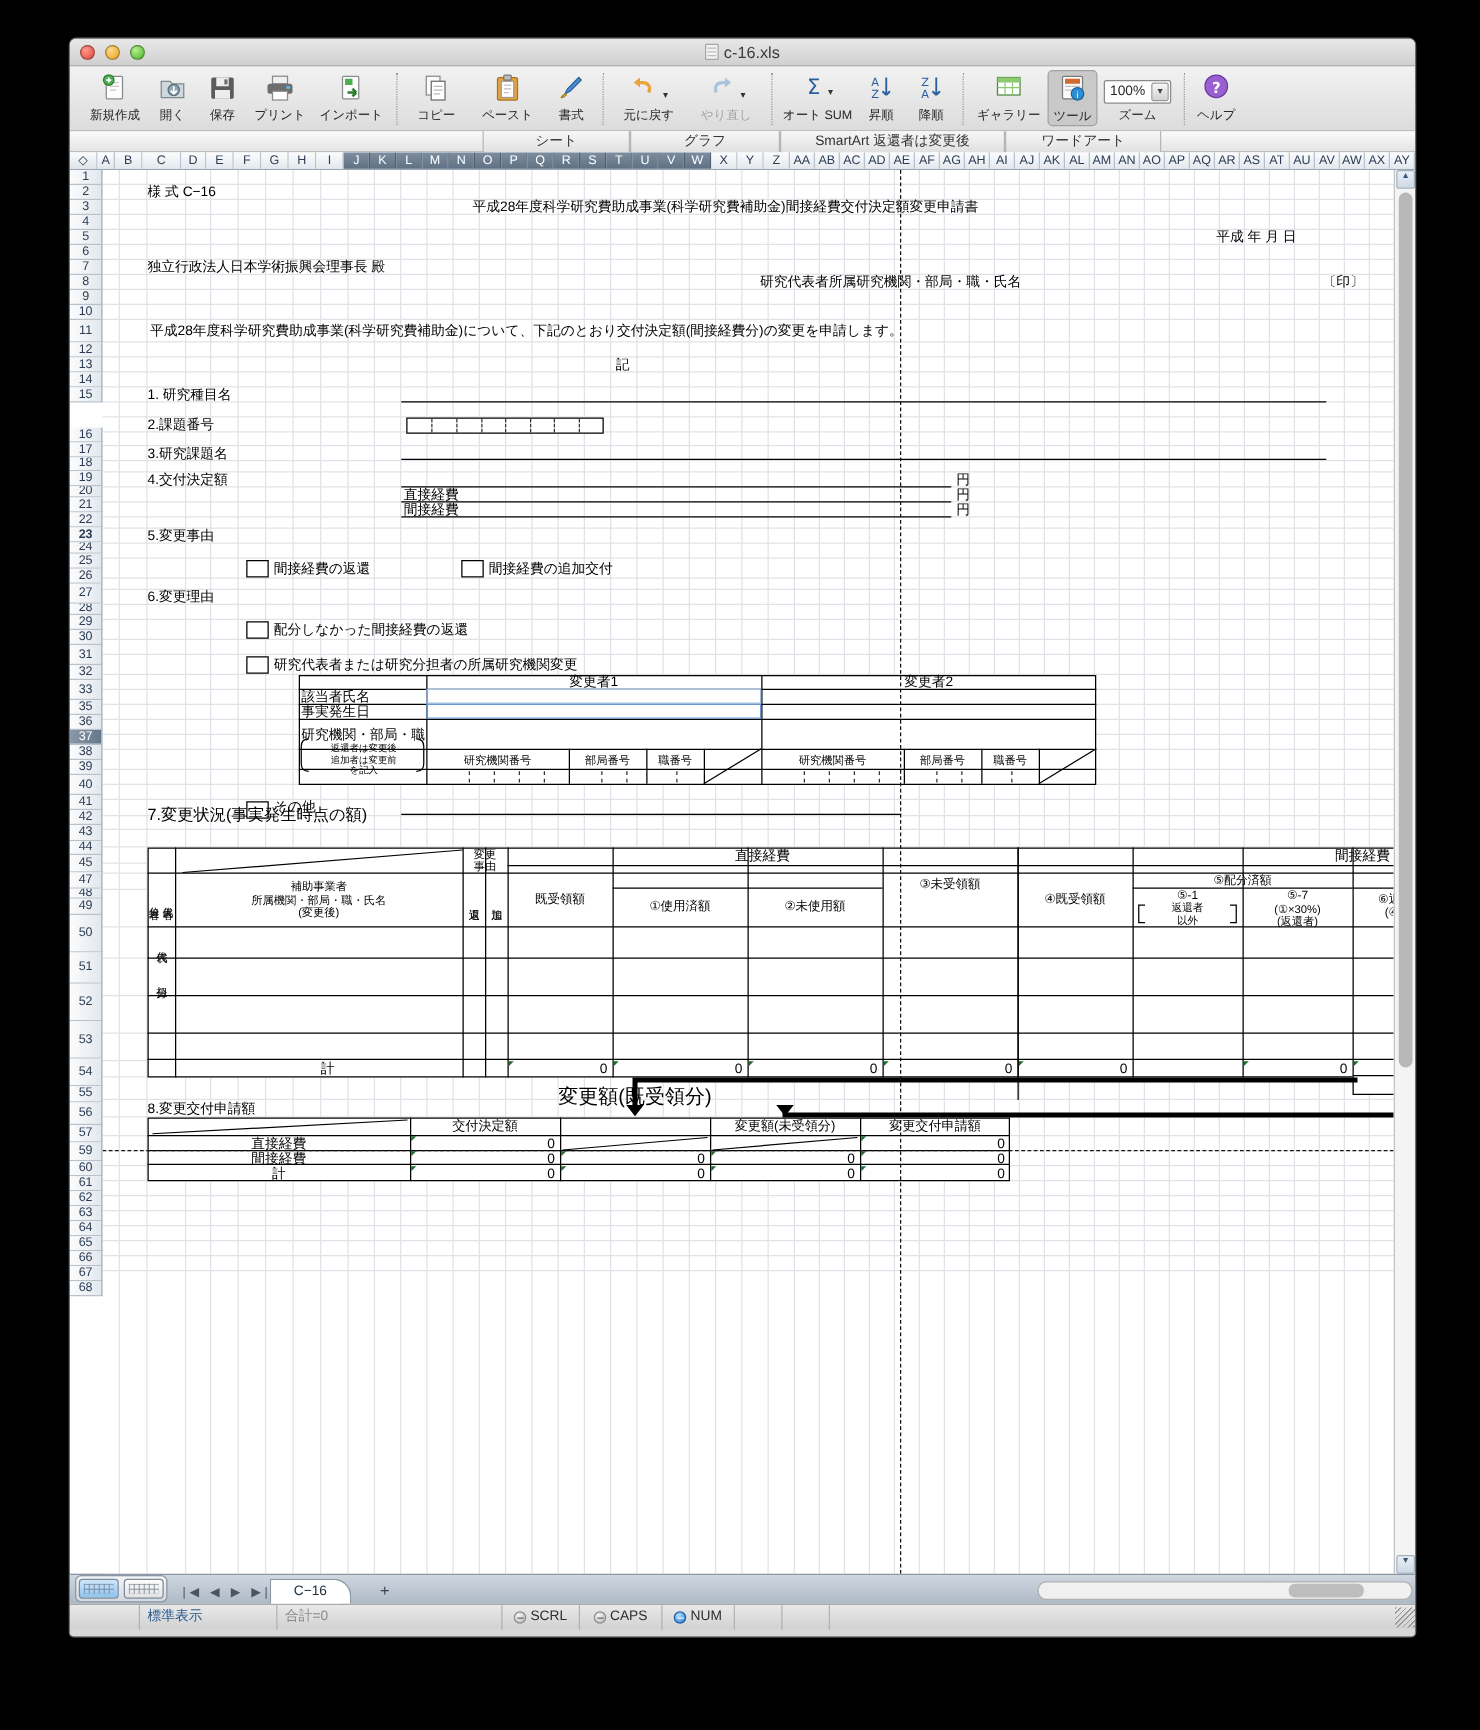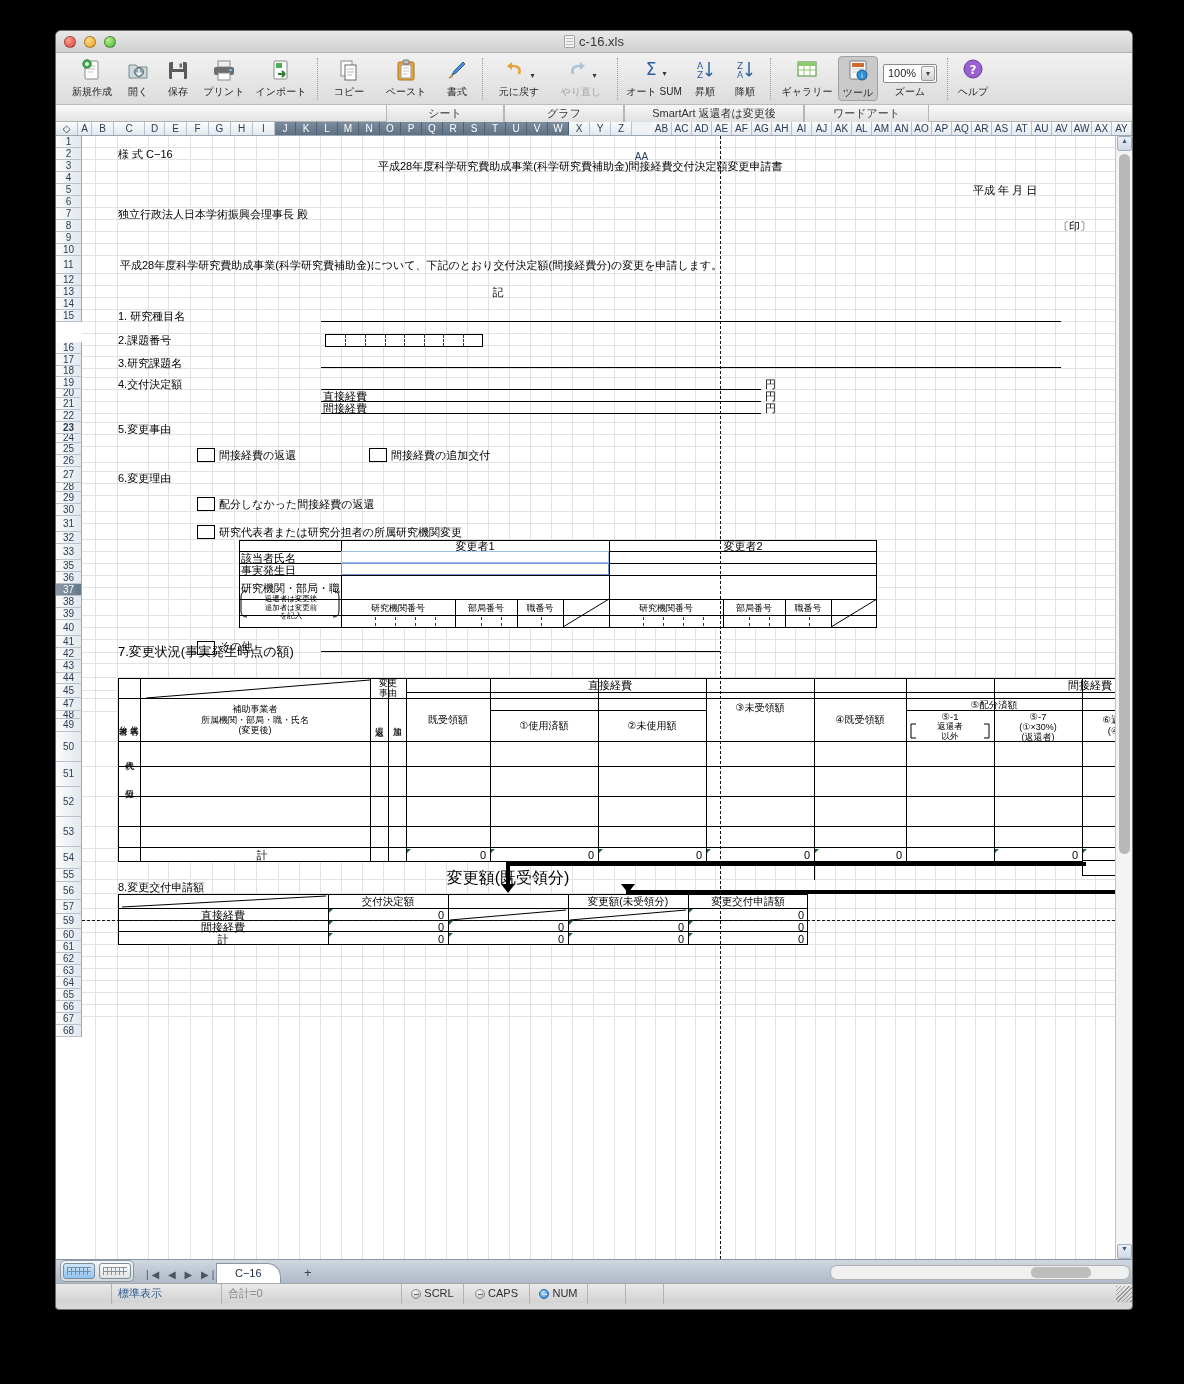--- a/index.html
+++ b/index.html
@@ -470,21 +470,21 @@
             <div class="ch sel" style="width: 21px;">Q</div>
             <div class="ch sel" style="width: 21px;">R</div>
             <div class="ch sel" style="width: 21px;">S</div>
             <div class="ch sel" style="width: 21px;">T</div>
             <div class="ch sel" style="width: 21px;">U</div>
             <div class="ch sel" style="width: 21px;">V</div>
             <div class="ch sel" style="width: 21px;">W</div>
             <div class="ch" style="width: 21px;">X</div>
             <div class="ch" style="width: 21px;">Y</div>
             <div class="ch" style="width: 21px;">Z</div>
-            <div class="ch" style="width: 20px; margin-top: 28px;">AA</div>
+            <div class="ch" style="width: 20px;">AA</div>
             <div class="ch" style="width: 20px;">AB</div>
             <div class="ch" style="width: 20px;">AC</div>
             <div class="ch" style="width: 20px;">AD</div>
             <div class="ch" style="width: 20px;">AE</div>
             <div class="ch" style="width: 20px;">AF</div>
             <div class="ch" style="width: 20px;">AG</div>
             <div class="ch" style="width: 20px;">AH</div>
             <div class="ch" style="width: 20px;">AI</div>
             <div class="ch" style="width: 20px;">AJ</div>
             <div class="ch" style="width: 20px;">AK</div>
@@ -686,20 +686,21 @@
             <div class="vl" style="left: 953px;"></div>
             <div class="vl" style="left: 973px;"></div>
             <div class="vl" style="left: 993px;"></div>
             <div class="vl" style="left: 1013px;"></div>
           </div>
         <div id="content">
             <div class="cell " style="left: 36px; top: 12px; width: 140px; height: 12px; font-size: 11px; display: flex; align-items: center; justify-content: flex-start;">様 式 C−16</div>
             <div class="cell " style="left: 36px; top: 24px; width: 980px; height: 12px; font-size: 11px; display: flex; align-items: center; justify-content: flex-start; padding-left: 260px;">平成28年度科学研究費助成事業(科学研究費補助金)間接経費交付決定額変更申請書</div>
             <div class="cell " style="left: 36px; top: 48px; width: 980px; height: 12px; font-size: 11px; display: flex; align-items: center; justify-content: flex-start; padding-left: 855px;">平成  年  月  日</div>
             <div class="cell " style="left: 36px; top: 72px; width: 400px; height: 12px; font-size: 11px; display: flex; align-items: center; justify-content: flex-start;">独立行政法人日本学術振興会理事長 殿</div>
+            <div class="cell " style="left: 36px; top: 84px; width: 980px; height: 12px; font-size: 11px; display: flex; align-items: center; justify-content: flex-start; padding-left: 490px;">研究代表者所属研究機関・部局・職・氏名</div>
             <div class="cell " style="left: 36px; top: 84px; width: 980px; height: 12px; font-size: 11px; display: flex; align-items: center; justify-content: flex-start; padding-left: 940px;">〔印〕</div>
             <div class="cell " style="left: 36px; top: 120px; width: 800px; height: 18px; font-size: 11px; display: flex; align-items: center; justify-content: flex-start; padding-left: 2px;">平成28年度科学研究費助成事業(科学研究費補助金)について、下記のとおり交付決定額(間接経費分)の変更を申請します。</div>
             <div class="cell " style="left: 36px; top: 150px; width: 760px; height: 12px; font-size: 11px; display: flex; align-items: center; justify-content: center;">記</div>
             <div class="cell " style="left: 36px; top: 174px; width: 200px; height: 12px; font-size: 11px; display: flex; align-items: center; justify-content: flex-start;">1. 研究種目名</div>
             <div style="position: absolute; left: 239px; top: 185px; width: 740px; height: 0px; border-top: 1px solid rgb(0, 0, 0);"></div>
             <div class="cell " style="left: 36px; top: 198px; width: 200px; height: 12px; font-size: 11px; display: flex; align-items: center; justify-content: flex-start;">2.課題番号</div>
             <div class="box" style="left: 243px; top: 198px; width: 158px; height: 13px; background: rgb(255, 255, 255);"></div>
             <div style="position: absolute; left: 263px; top: 199px; height: 11px; width: 0px; border-left: 1px dashed rgb(51, 51, 51);"></div>
             <div style="position: absolute; left: 283px; top: 199px; height: 11px; width: 0px; border-left: 1px dashed rgb(51, 51, 51);"></div>
             <div style="position: absolute; left: 303px; top: 199px; height: 11px; width: 0px; border-left: 1px dashed rgb(51, 51, 51);"></div>

